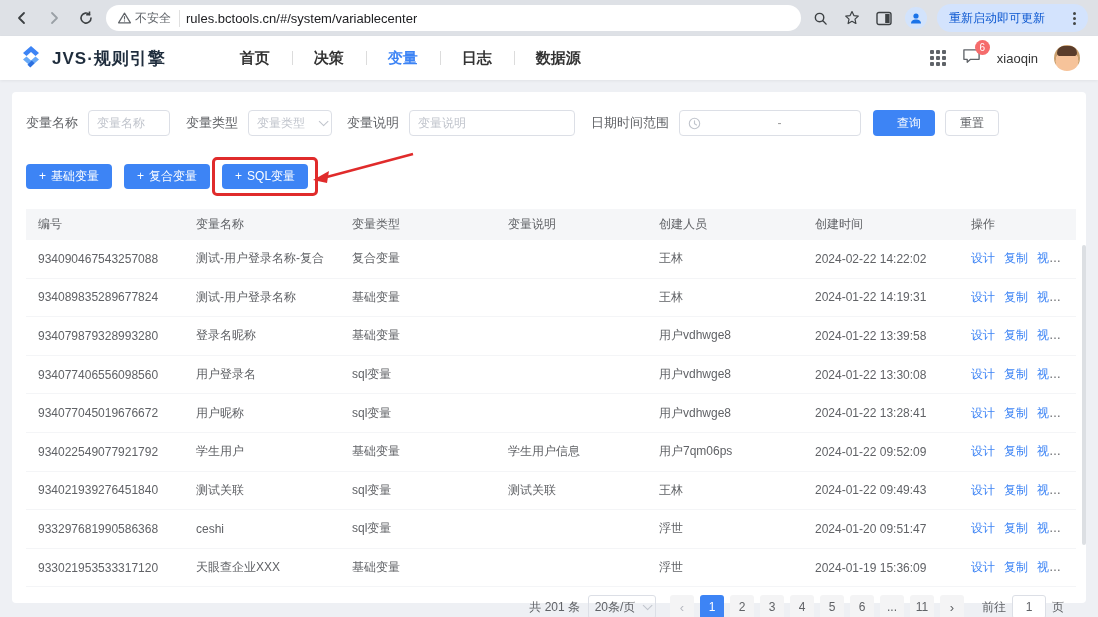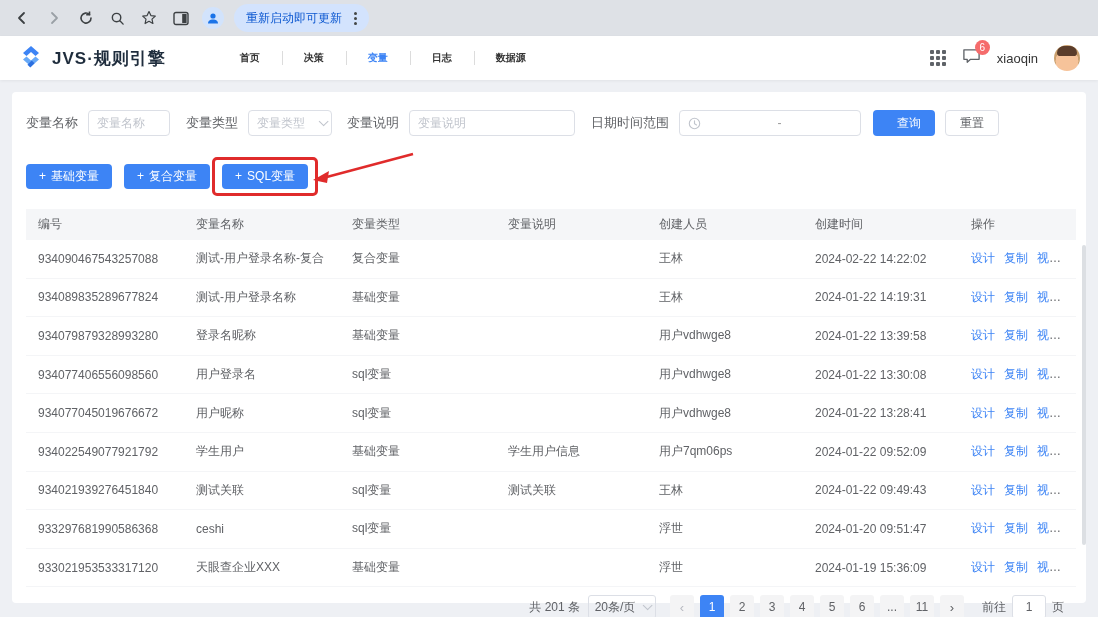--- a/index.html
+++ b/index.html
@@ -10,31 +10,31 @@
   
   .chrome { height:36px; background:#dee1e6; display:flex; align-items:center; padding:0 10px; gap:8px; }
   .chrome .navbtn { width:24px; height:24px; display:flex; align-items:center; justify-content:center; color:#3c4043; border-radius:50%; cursor:pointer; flex:none; }
   .chrome .navbtn svg { display:block; }
   .urlbar { flex:1; height:26px; background:#ffffff; border-radius:14px; display:flex; align-items:center; padding:0 12px; gap:6px; min-width:0; }
   .sec-chip { display:flex; align-items:center; gap:4px; color:#5f6368; font-size:12px; padding-right:8px; border-right:1px solid #e0e0e0; flex:none; }
   .url-text { font-size:13px; color:#202124; white-space:nowrap; overflow:hidden; }
   .chrome-right { display:flex; align-items:center; gap:10px; flex:none; }
   .chrome-icon { width:22px; height:22px; display:flex; align-items:center; justify-content:center; color:#3c4043; font-size:15px; cursor:pointer; }
   .profile-icon { width:22px; height:22px; border-radius:50%; background:#d2e3fc; display:flex; align-items:center; justify-content:center; }
-  .update-pill { height:28px; background:#d3e3fd; border-radius:14px; display:flex; align-items:center; padding:0 6px 0 12px; gap:6px; cursor:pointer; }
+  .update-pill { height:28px; background:#d3e3fd; border-radius:14px; display:flex; align-items:center; padding:0 6px 0 12px; gap:22px; cursor:pointer; }
   .update-pill .pill-label { font-size:12px; color:#0b57d0; white-space:nowrap; }
   .kebab { display:flex; flex-direction:column; gap:2px; padding:4px 6px; }
   .kebab i { width:3px; height:3px; border-radius:50%; background:#444746; display:block; }
 
   
   .appbar { height:44px; background:#fff; display:flex; align-items:center; padding:0 18px; box-shadow:0 1px 3px rgba(0,0,0,.06); position:relative; z-index:2; }
   .brand { display:flex; align-items:center; gap:8px; flex:none; }
   .brand-title { font-size:17px; font-weight:bold; color:#1f2d3d; letter-spacing:1px; white-space:nowrap; }
   .mainnav { display:flex; align-items:center; margin-left:52px; flex:1; }
-  .nav-item { font-size:10px; color:#333; padding:0 22px; cursor:pointer; white-space:nowrap; position:relative; font-weight:bold; }
+  .nav-item { font-size:15px; color:#333; padding:0 22px; cursor:pointer; white-space:nowrap; position:relative; font-weight:bold; }
   .nav-item + .nav-item::before { content:""; position:absolute; left:0; top:50%; transform:translateY(-50%); width:1px; height:14px; background:#dcdcdc; }
   .nav-item.active { color:#3d84f5; }
   .appbar-right { display:flex; align-items:center; gap:16px; flex:none; }
   .grid-icon { display:grid; grid-template-columns:repeat(3,4px); grid-template-rows:repeat(3,4px); gap:2px; cursor:pointer; }
   .grid-icon i { background:#5f6368; border-radius:1px; }
   .msg-wrap { position:relative; cursor:pointer; }
   .badge { position:absolute; top:-7px; right:-9px; min-width:15px; height:15px; border-radius:8px; background:#f56c6c; color:#fff; font-size:10px; display:flex; align-items:center; justify-content:center; padding:0 3px; }
   .username { font-size:13px; color:#333; }
   .avatar { width:26px; height:26px; border-radius:50%; background:radial-gradient(circle at 50% 62%, #f6c39a 55%, #caa06e 56%); position:relative; overflow:hidden; flex:none; cursor:pointer; }
   .avatar::before { content:""; position:absolute; top:1px; left:3px; right:3px; height:10px; border-radius:8px 8px 4px 4px; background:#5a3d2b; }
@@ -104,20 +104,31 @@
       <svg width="16" height="16" viewBox="0 0 16 16">
           <path d="M6 3 L11 8 L6 13" fill="none" stroke="#9aa0a6" stroke-width="1.8" stroke-linecap="round" stroke-linejoin="round"></path>
         </svg>
     </span>
     <span class="navbtn">
       <svg width="16" height="16" viewBox="0 0 16 16">
           <path d="M13 8 A5 5 0 1 1 11.5 4.5" fill="none" stroke="#3c4043" stroke-width="1.6" stroke-linecap="round"></path>
           <path d="M11.5 1.5 L11.5 4.8 L8.2 4.8" fill="none" stroke="#3c4043" stroke-width="1.6"></path>
         </svg>
     </span>
+    <div class="urlbar">
+      <span class="sec-chip">
+        <svg width="13" height="12" viewBox="0 0 14 12">
+            <path d="M7 0.8 L13.4 11.2 L0.6 11.2 Z" fill="none" stroke="#5f6368" stroke-width="1.3" stroke-linejoin="round"></path>
+            <rect x="6.4" y="4" width="1.2" height="3.6" fill="#5f6368"></rect>
+            <rect x="6.4" y="8.6" width="1.2" height="1.2" fill="#5f6368"></rect>
+          </svg>
+        <span>不安全</span>
+      </span>
+      <span class="url-text">rules.bctools.cn/#/system/variablecenter</span>
+    </div>
     <div class="chrome-right">
       <span class="chrome-icon">
         <svg width="15" height="15" viewBox="0 0 16 16">
             <circle cx="7" cy="7" r="4.5" fill="none" stroke="#3c4043" stroke-width="1.5"></circle>
             <path d="M10.5 10.5 L14 14" stroke="#3c4043" stroke-width="1.5" stroke-linecap="round"></path>
           </svg>
       </span>
       <span class="chrome-icon">
         <svg width="16" height="16" viewBox="0 0 16 16">
             <path d="M8 1.5 L9.9 5.6 L14.3 6.1 L11 9.1 L11.9 13.5 L8 11.3 L4.1 13.5 L5 9.1 L1.7 6.1 L6.1 5.6 Z" fill="none" stroke="#3c4043" stroke-width="1.2" stroke-linejoin="round"></path>

